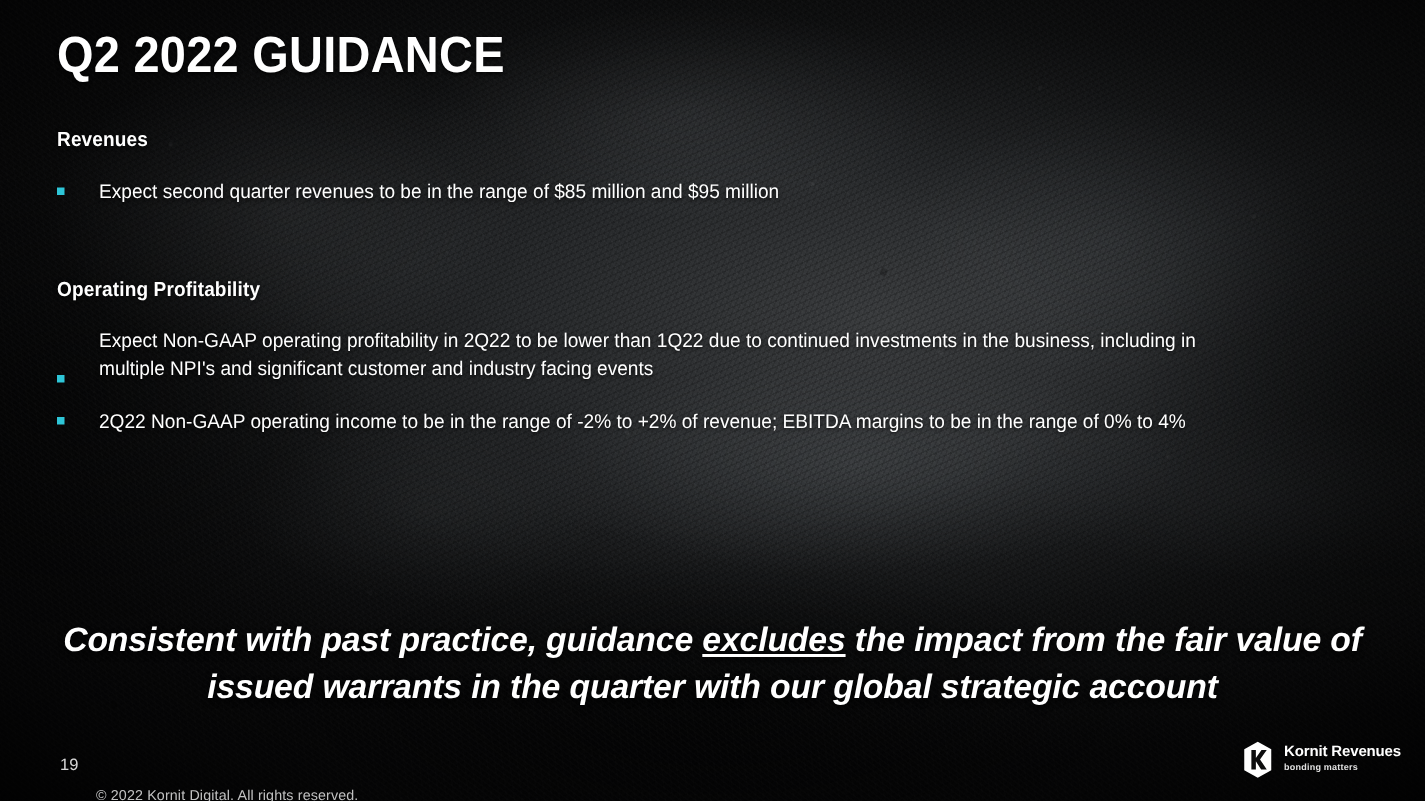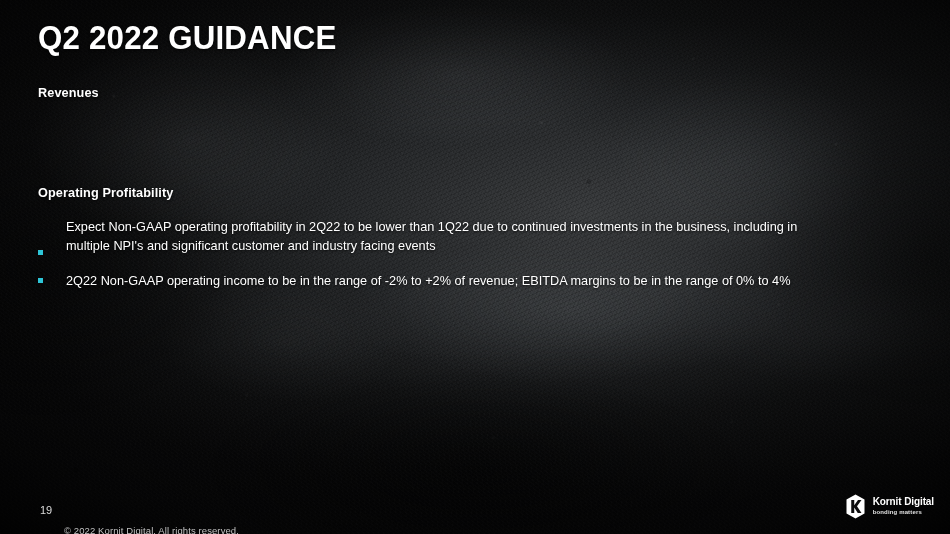--- a/index.html
+++ b/index.html
@@ -209,44 +209,49 @@
   <div class="bg-layer bg-grain"></div>
   <div class="bg-layer bg-speckle"></div>
   <div class="bg-layer bg-vignette"></div>
 
   <div class="content">
 
     <div class="slide-title">Q2 2022 GUIDANCE</div>
 
     <div class="section-head sh-revenues">Revenues</div>
 
+    <div class="bullet-row b1">
+      <span class="bullet-marker"></span>
+      <span class="bullet-text">Expect second quarter revenues to be in the range of $85 million and $95 million</span>
+    </div>
 
 
     <div class="section-head sh-profit">Operating Profitability</div>
 
     <div class="bullet-row b3">
       <span class="bullet-marker"></span>
       <span class="bullet-text" style="width:800px;">Expect Non-GAAP operating profitability in 2Q22 to be lower than 1Q22 due to continued investments in the business, including in multiple NPI's and significant customer and industry facing events</span>
     </div>
 
     <div class="bullet-row b4">
       <span class="bullet-marker"></span>
       <span class="bullet-text">2Q22 Non-GAAP operating income to be in the range of -2% to +2% of revenue;  EBITDA margins to be in the range of 0% to 4%</span>
     </div>
 
 
+    <div class="closing"><span>Consistent with past practice, guidance </span><u>excludes</u><span> the impact from the fair value of issued warrants in the quarter with our global strategic account</span></div>
 
     <div class="page-number">19</div>
     <div class="copyright">© 2022 Kornit Digital.  All rights reserved.</div>
 
     <div class="logo">
       <svg class="logo-mark" viewBox="0 0 100 100">
         <path fill="#ffffff" d="M50 2 L86 22 L86 78 L50 98 L14 78 L14 22 Z"></path>
         <path fill="#0d0d0e" d="M33 24 L45 24 L45 45 L60 24 L74 24 L56 49 L74 76 L59 76 L45 54 L45 76 L33 76 Z"></path>
       </svg>
       <span class="logo-words">
-        <span class="logo-name">Kornit Digital</span>
+        <span class="logo-name">Kornit Revenues</span>
         <span class="logo-tag">bonding matters</span>
       </span>
     </div>
 
   </div>
 </div>
 
 </body></html>

